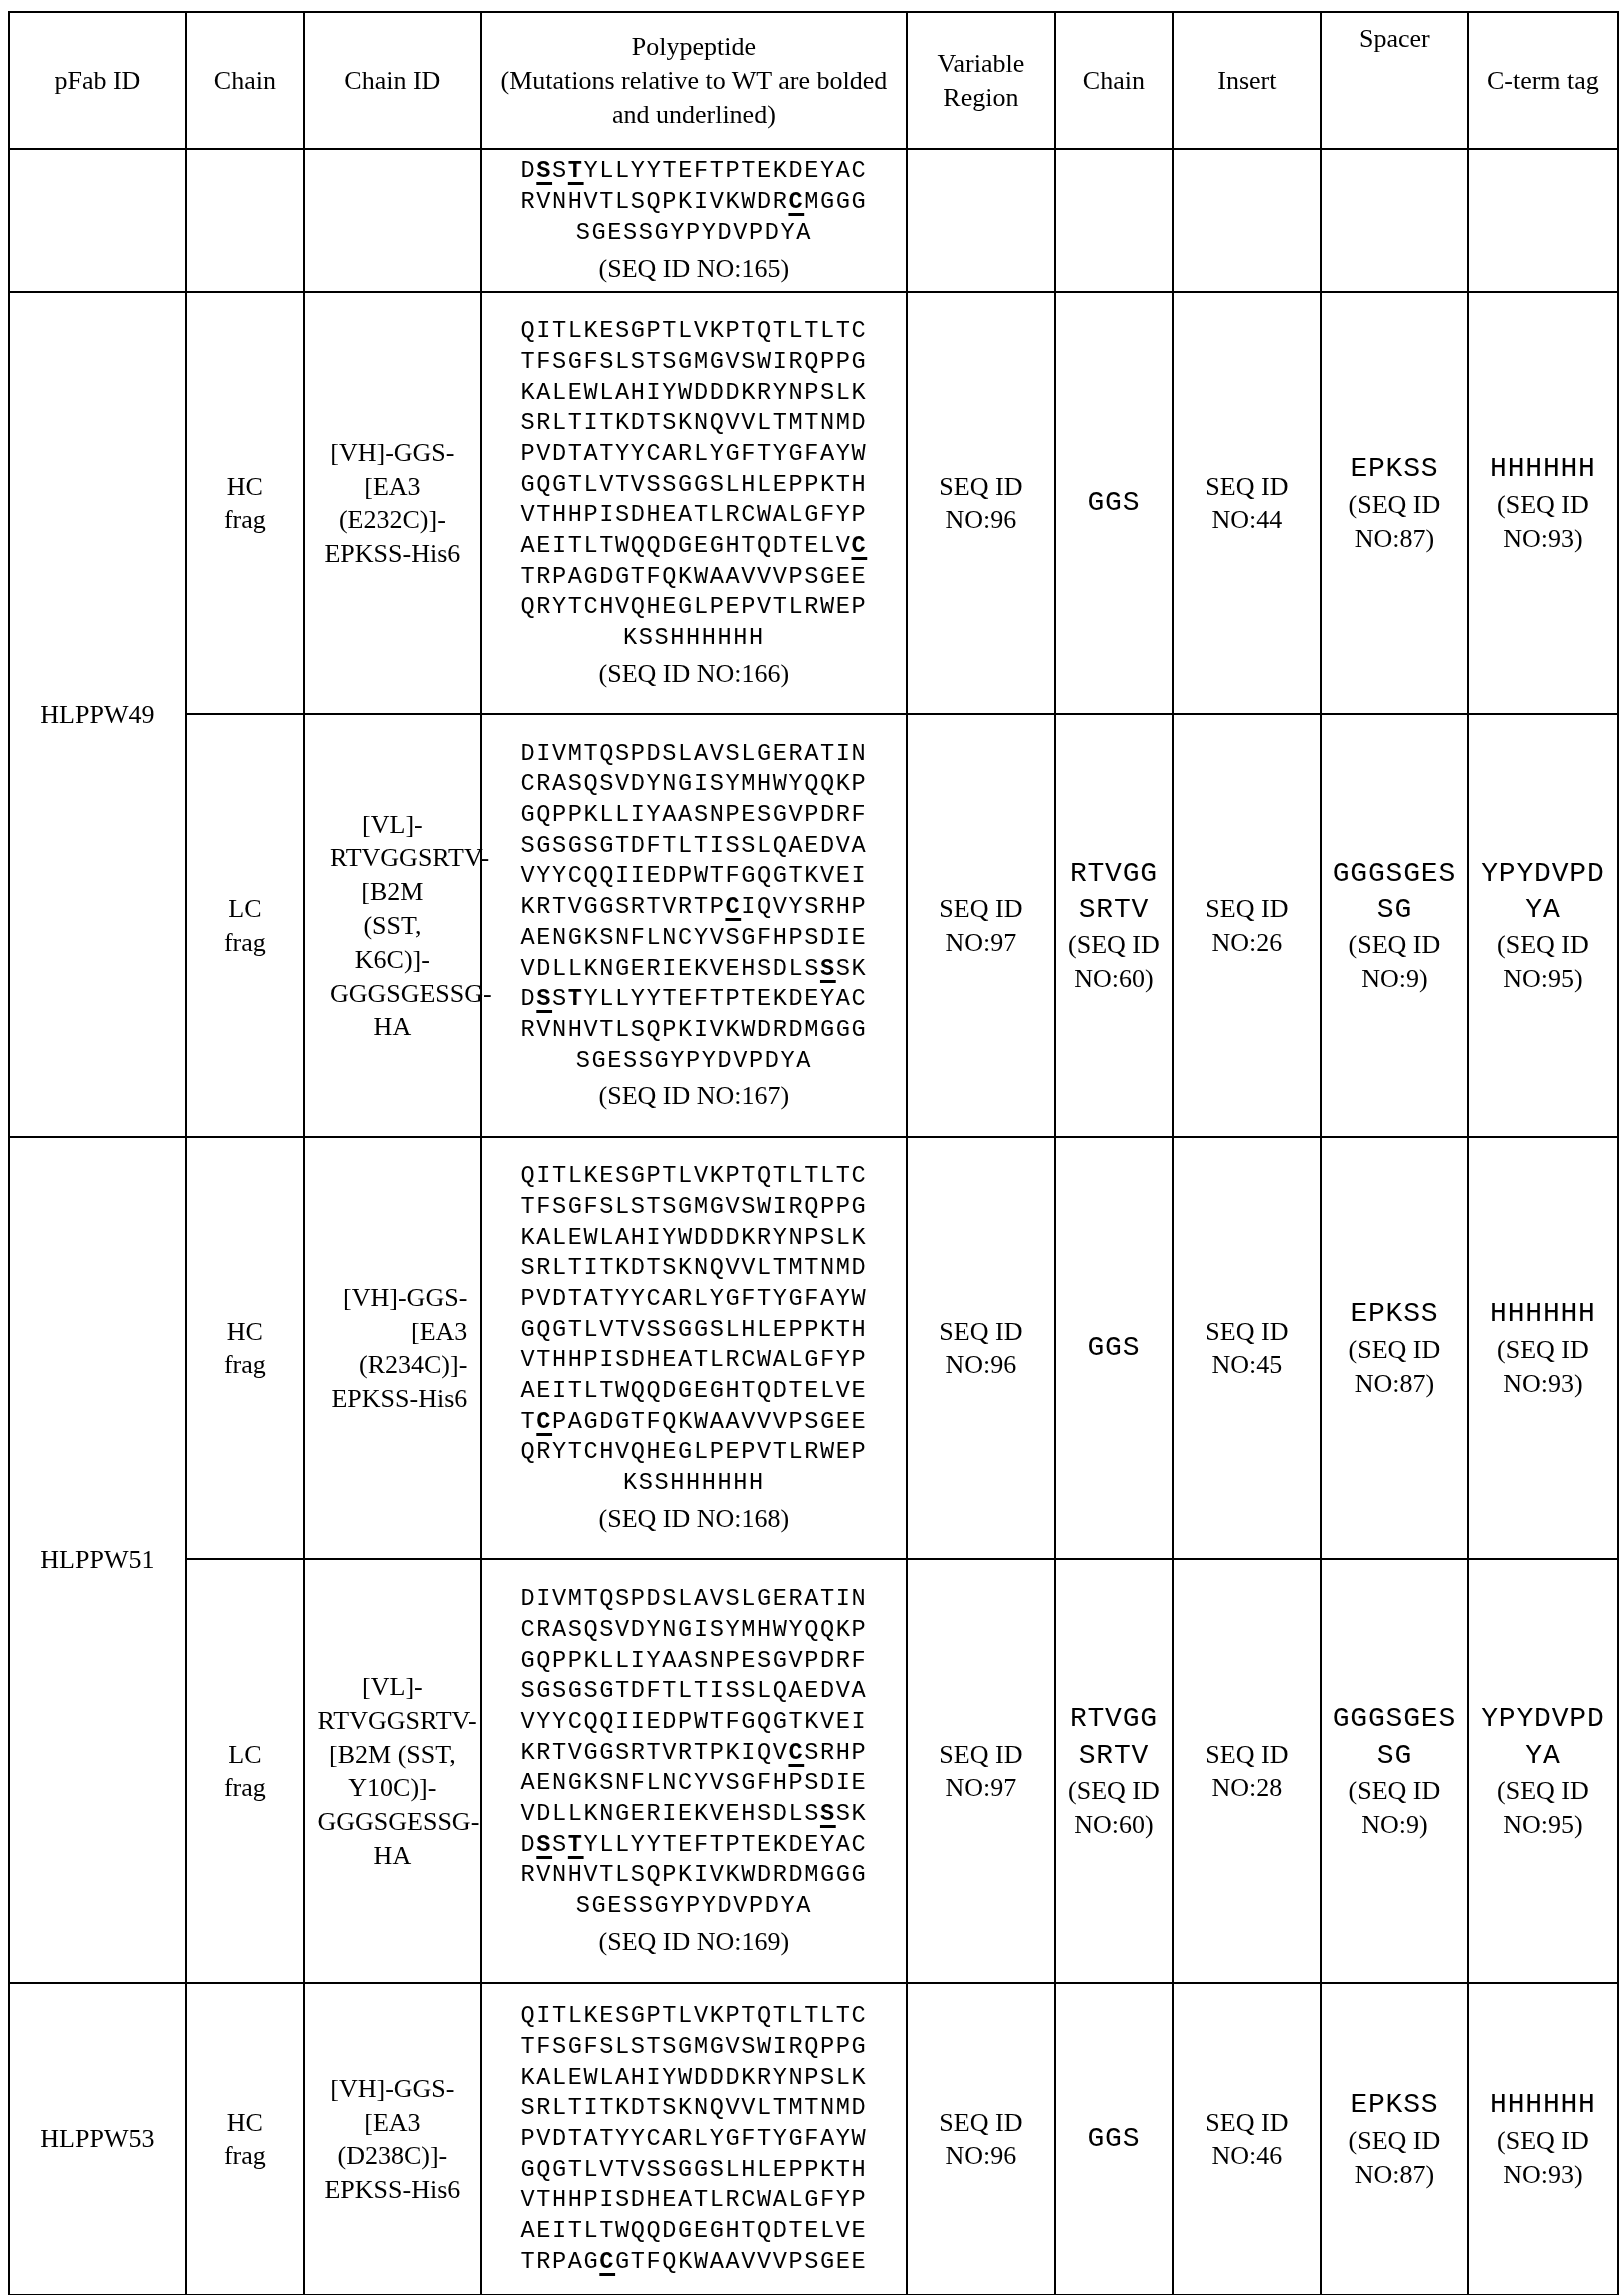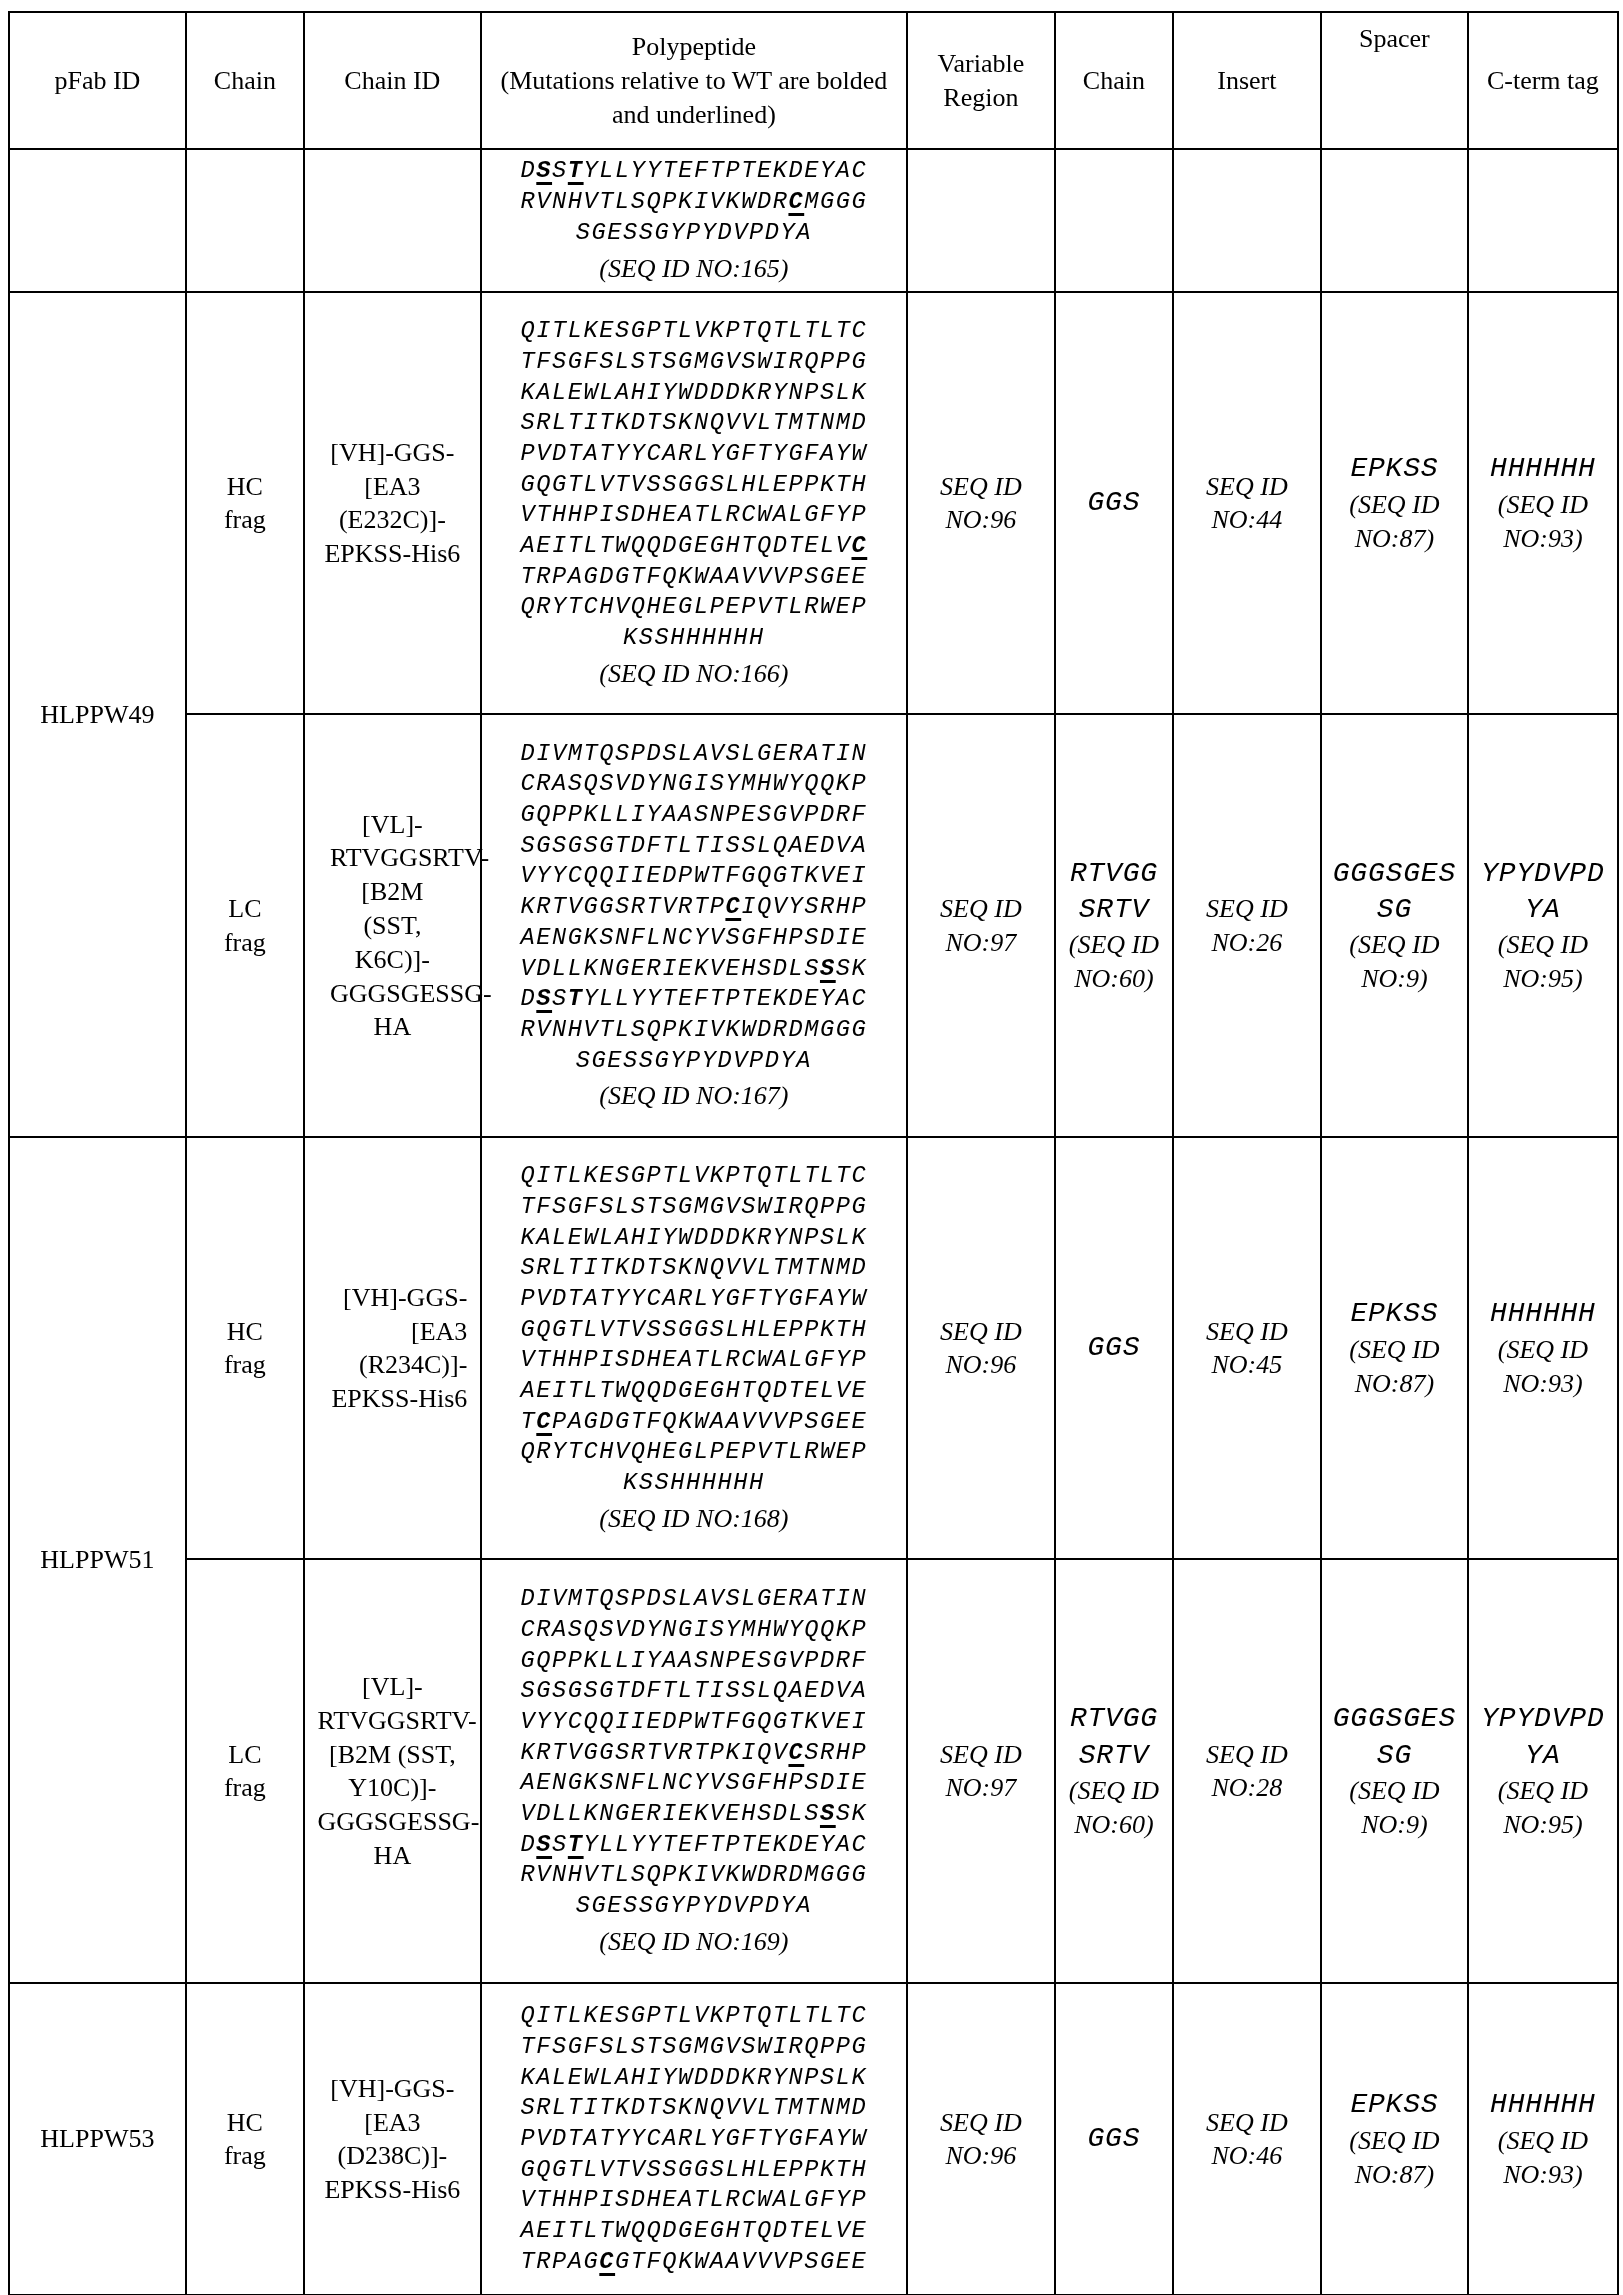--- a/index.html
+++ b/index.html
@@ -8,21 +8,21 @@
     position: absolute; left: 7.9px; top: 11px;
     width: 1608px; border-collapse: collapse; table-layout: fixed;
     font-family: "Liberation Serif", serif; color: #000; font-size: 26px;
   }
   table.seq-table th, table.seq-table td {
     border: 2.4px solid #000; text-align: center; vertical-align: middle;
     padding: 0 7.9px; line-height: 1.3;
   }
   table.seq-table th { font-weight: normal; height: 126px; vertical-align: middle; }
   th.col-spacer { vertical-align: top !important; padding-top: 9.4px !important; }
-  td.left { text-align: left; font-style: italic; }
+  td.left { text-align: left; }
   .mono { font-family: "Liberation Mono", monospace; font-size: 23.6px; letter-spacing: 1.6px; line-height: 33px; }
   .seq-line { display: block; white-space: pre; }
   .mut { font-weight: bold; text-decoration: underline; text-decoration-thickness: 3.1px; text-underline-offset: 4.7px; }
   .bold { font-weight: bold; }
   .seq-id { font-family: "Liberation Serif", serif; font-size: 26px; letter-spacing: 0; display: block; margin-top: 3px; }
   .small-mono { font-family: "Liberation Mono", monospace; font-size: 28px; letter-spacing: 0.8px; }
   .cell-stack span { display: block; }
 </style>
 </head>
 <body>

